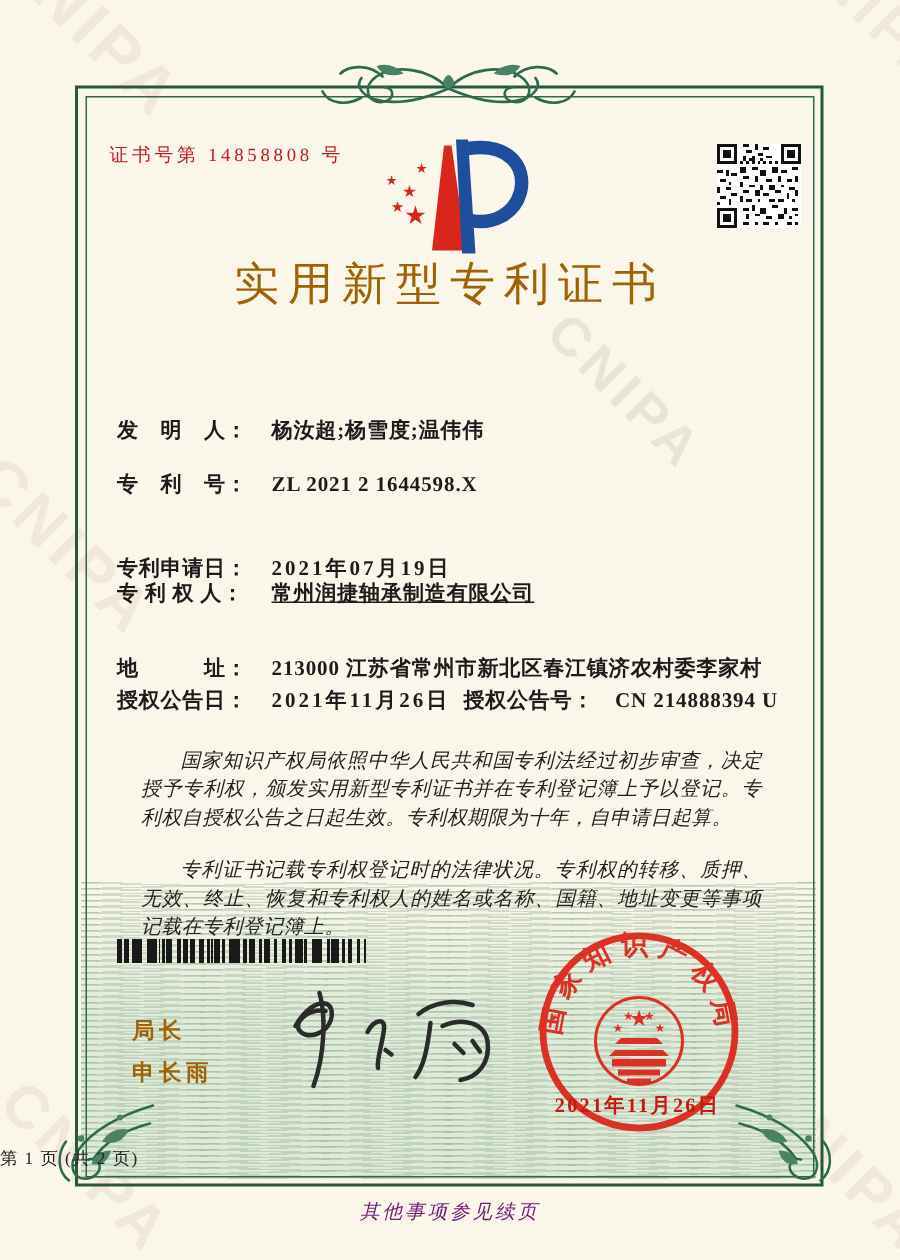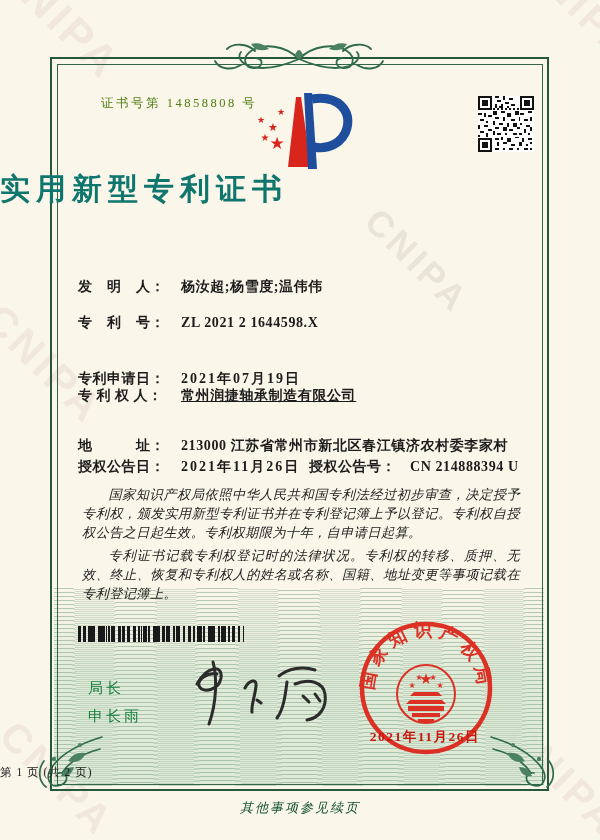--- a/index.html
+++ b/index.html
@@ -27,57 +27,57 @@
      background:
        repeating-linear-gradient(178.6deg, rgba(120,160,125,0.30) 0 1px, rgba(0,0,0,0) 1px 4px),
        repeating-linear-gradient(181.4deg, rgba(120,160,125,0.30) 0 1px, rgba(0,0,0,0) 1px 4px),
        linear-gradient(180deg, rgba(228,238,224,0.0) 0%, rgba(219,232,214,0.85) 45%, rgba(219,232,214,0.9) 100%);}
 
   .ornament-top{position:absolute;left:203px;top:39px;z-index:3;}
   .flourish{position:absolute;z-index:3;}
   .flourish.bl{left:34px;top:731px;}
   .flourish.br{left:487px;top:731px;transform:scaleX(-1);}
 
-  .cert-no{position:absolute;left:73px;top:95px;font-size:12.5px;letter-spacing:2.5px;color:#4d7c0f;z-index:4;margin-left:28px;}
+  .cert-no{position:absolute;left:73px;top:95px;font-size:12.5px;letter-spacing:2.5px;color:#b91c1c;z-index:4;}
 
   .logo{position:absolute;left:251px;top:91px;z-index:4;}
   .qr{position:absolute;left:478px;top:96px;width:56px;height:56px;z-index:4;}
 
-  .title{position:absolute;left:0;right:0;top:169px;font-size:30px;font-weight:bold;
-         letter-spacing:6px;color:#0f766e;z-index:4;}
+  .title{position:absolute;left:0;right:0;top:169px;text-align:center;font-size:30px;font-weight:normal;
+         letter-spacing:6px;color:#a16207;z-index:4;}
 
   .frow{position:absolute;left:78px;width:450px;font-size:14px;color:#1c1c1c;z-index:4;white-space:nowrap;}
   .f-label{display:inline-block;width:103px;font-weight:600;letter-spacing:0.5px;}
   .f-value{font-weight:600;letter-spacing:0.6px;}
   .f-date{letter-spacing:2px;}
   .r1{top:241px;} .r2{top:278px;} .r3{top:314px;} .r4{top:350px;margin-top:20px;} .r5{top:387px;text-decoration:underline;} .r6{top:437px;} .r7{top:458px;}
   .grant-val{display:inline-block;width:128px;}
   .f-label2{display:inline-block;font-weight:600;letter-spacing:0.5px;margin-right:14px;}
 
   .body-text{position:absolute;left:78px;top:481px;width:446px;z-index:4;
              font-size:13.2px;line-height:19px;color:#222;font-style:italic;text-align:justify;letter-spacing:0.4px;}
-  .body-text p{margin:4px;text-indent:2em;}
+  .body-text p{margin:16px;text-indent:2em;}
 
   .barcode{position:absolute;left:78px;top:626px;width:166px;height:16px;z-index:4;
      background:
        repeating-linear-gradient(90deg,#191919 0 2px,rgba(0,0,0,0) 2px 5px),
        repeating-linear-gradient(90deg,#191919 0 1px,rgba(0,0,0,0) 1px 7px),
        repeating-linear-gradient(90deg,#191919 0 3px,rgba(0,0,0,0) 3px 11px);}
 
   .signer{position:absolute;left:88px;top:674px;z-index:4;font-family:"Liberation Sans",sans-serif;
-          font-size:15px;font-weight:400;color:#15803d;letter-spacing:3px;line-height:28px;}
+          font-size:15px;font-weight:700;color:#a16207;letter-spacing:3px;line-height:28px;}
   .signature{position:absolute;left:185px;top:656px;z-index:4;}
 
   .seal{position:absolute;left:356px;top:618px;z-index:5;opacity:0.93;}
   .seal-date{position:absolute;left:350px;top:728px;width:150px;text-align:center;z-index:6;
              color:#c8180e;font-size:13.5px;font-weight:600;letter-spacing:1.5px;}
 
   .page-num{position:absolute;left:0;right:0;top:765px;text-align:left;font-size:11.5px;color:#222;
             letter-spacing:1px;z-index:4;}
-  .cont-note{position:absolute;left:0;right:0;top:799px;text-align:center;font-size:13px;color:#14532d;
+  .cont-note{position:absolute;left:0;right:0;top:799px;text-align:center;font-size:13px;color:#701a75;
              font-style:italic;letter-spacing:2px;z-index:4;}
 </style>
 </head>
 <body>
 
 <div class="page">
 
   <div class="wm wm1">CNIPA</div>
   <div class="wm wm2">CNIPA</div>
   <div class="wm wm3">CNIPA</div>

